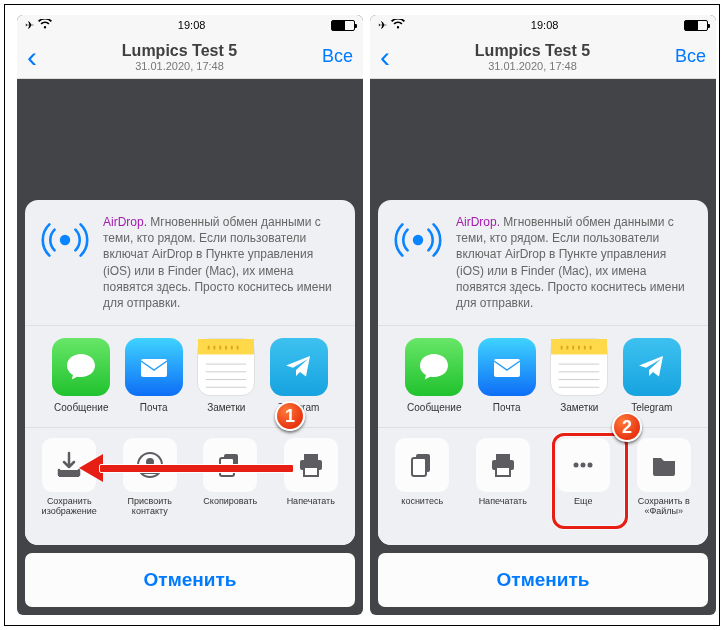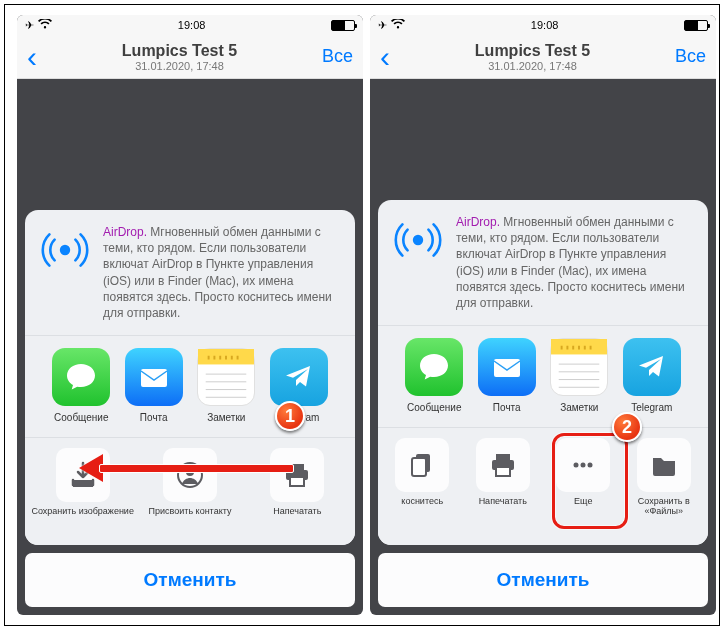--- a/index.html
+++ b/index.html
@@ -137,20 +137,29 @@
                   <circle cx="15" cy="15" r="12" stroke="#5c5c61" stroke-width="2" fill="none"></circle>
                   <circle cx="15" cy="12" r="4" fill="#5c5c61"></circle>
                   <path d="M7 24c1-4 5-6 8-6s7 2 8 6" fill="#5c5c61"></path>
                 </svg>
               </div>
               <div class="actlbl">Присвоить контакту</div>
             </div>
         <div class="act">
               <div class="actico">
                 <svg width="30" height="30" viewBox="0 0 30 30">
+                  <rect x="9" y="4" width="14" height="18" rx="2" fill="#5c5c61"></rect>
+                  <rect x="5" y="8" width="14" height="18" rx="2" fill="#fff" stroke="#5c5c61" stroke-width="2"></rect>
+                </svg>
+              </div>
+              <div class="actlbl">Скопировать</div>
+            </div>
+        <div class="act">
+              <div class="actico">
+                <svg width="30" height="30" viewBox="0 0 30 30">
                   <rect x="8" y="4" width="14" height="6" fill="#5c5c61"></rect>
                   <rect x="4" y="10" width="22" height="10" rx="2" fill="#5c5c61"></rect>
                   <rect x="8" y="17" width="14" height="9" fill="#fff" stroke="#5c5c61" stroke-width="2"></rect>
                 </svg>
               </div>
               <div class="actlbl">Напечатать</div>
             </div>
       </div>
     </div>
     <div class="cancel">Отменить</div>

